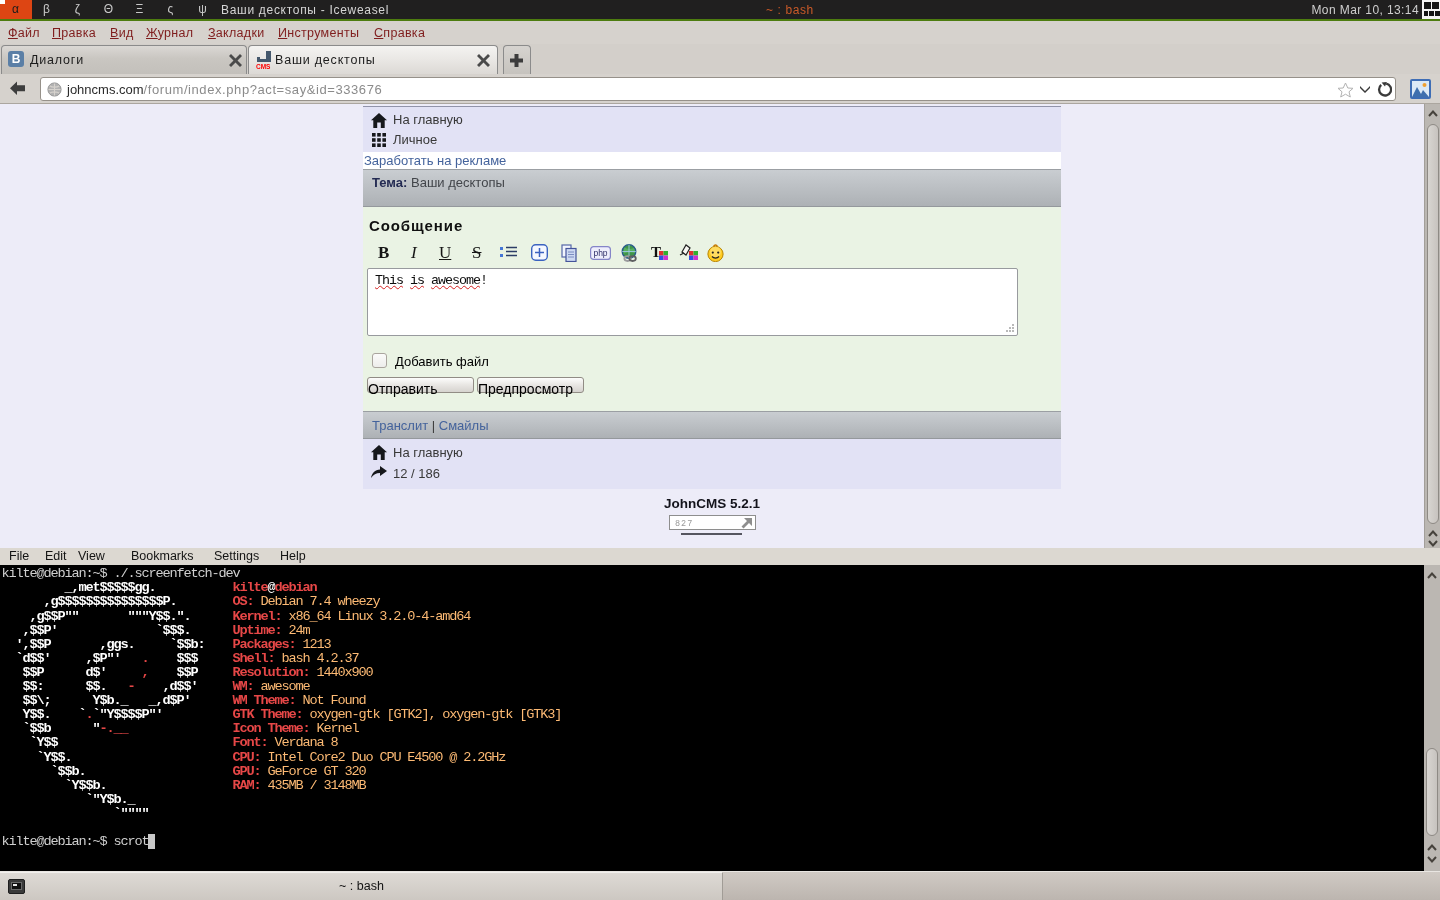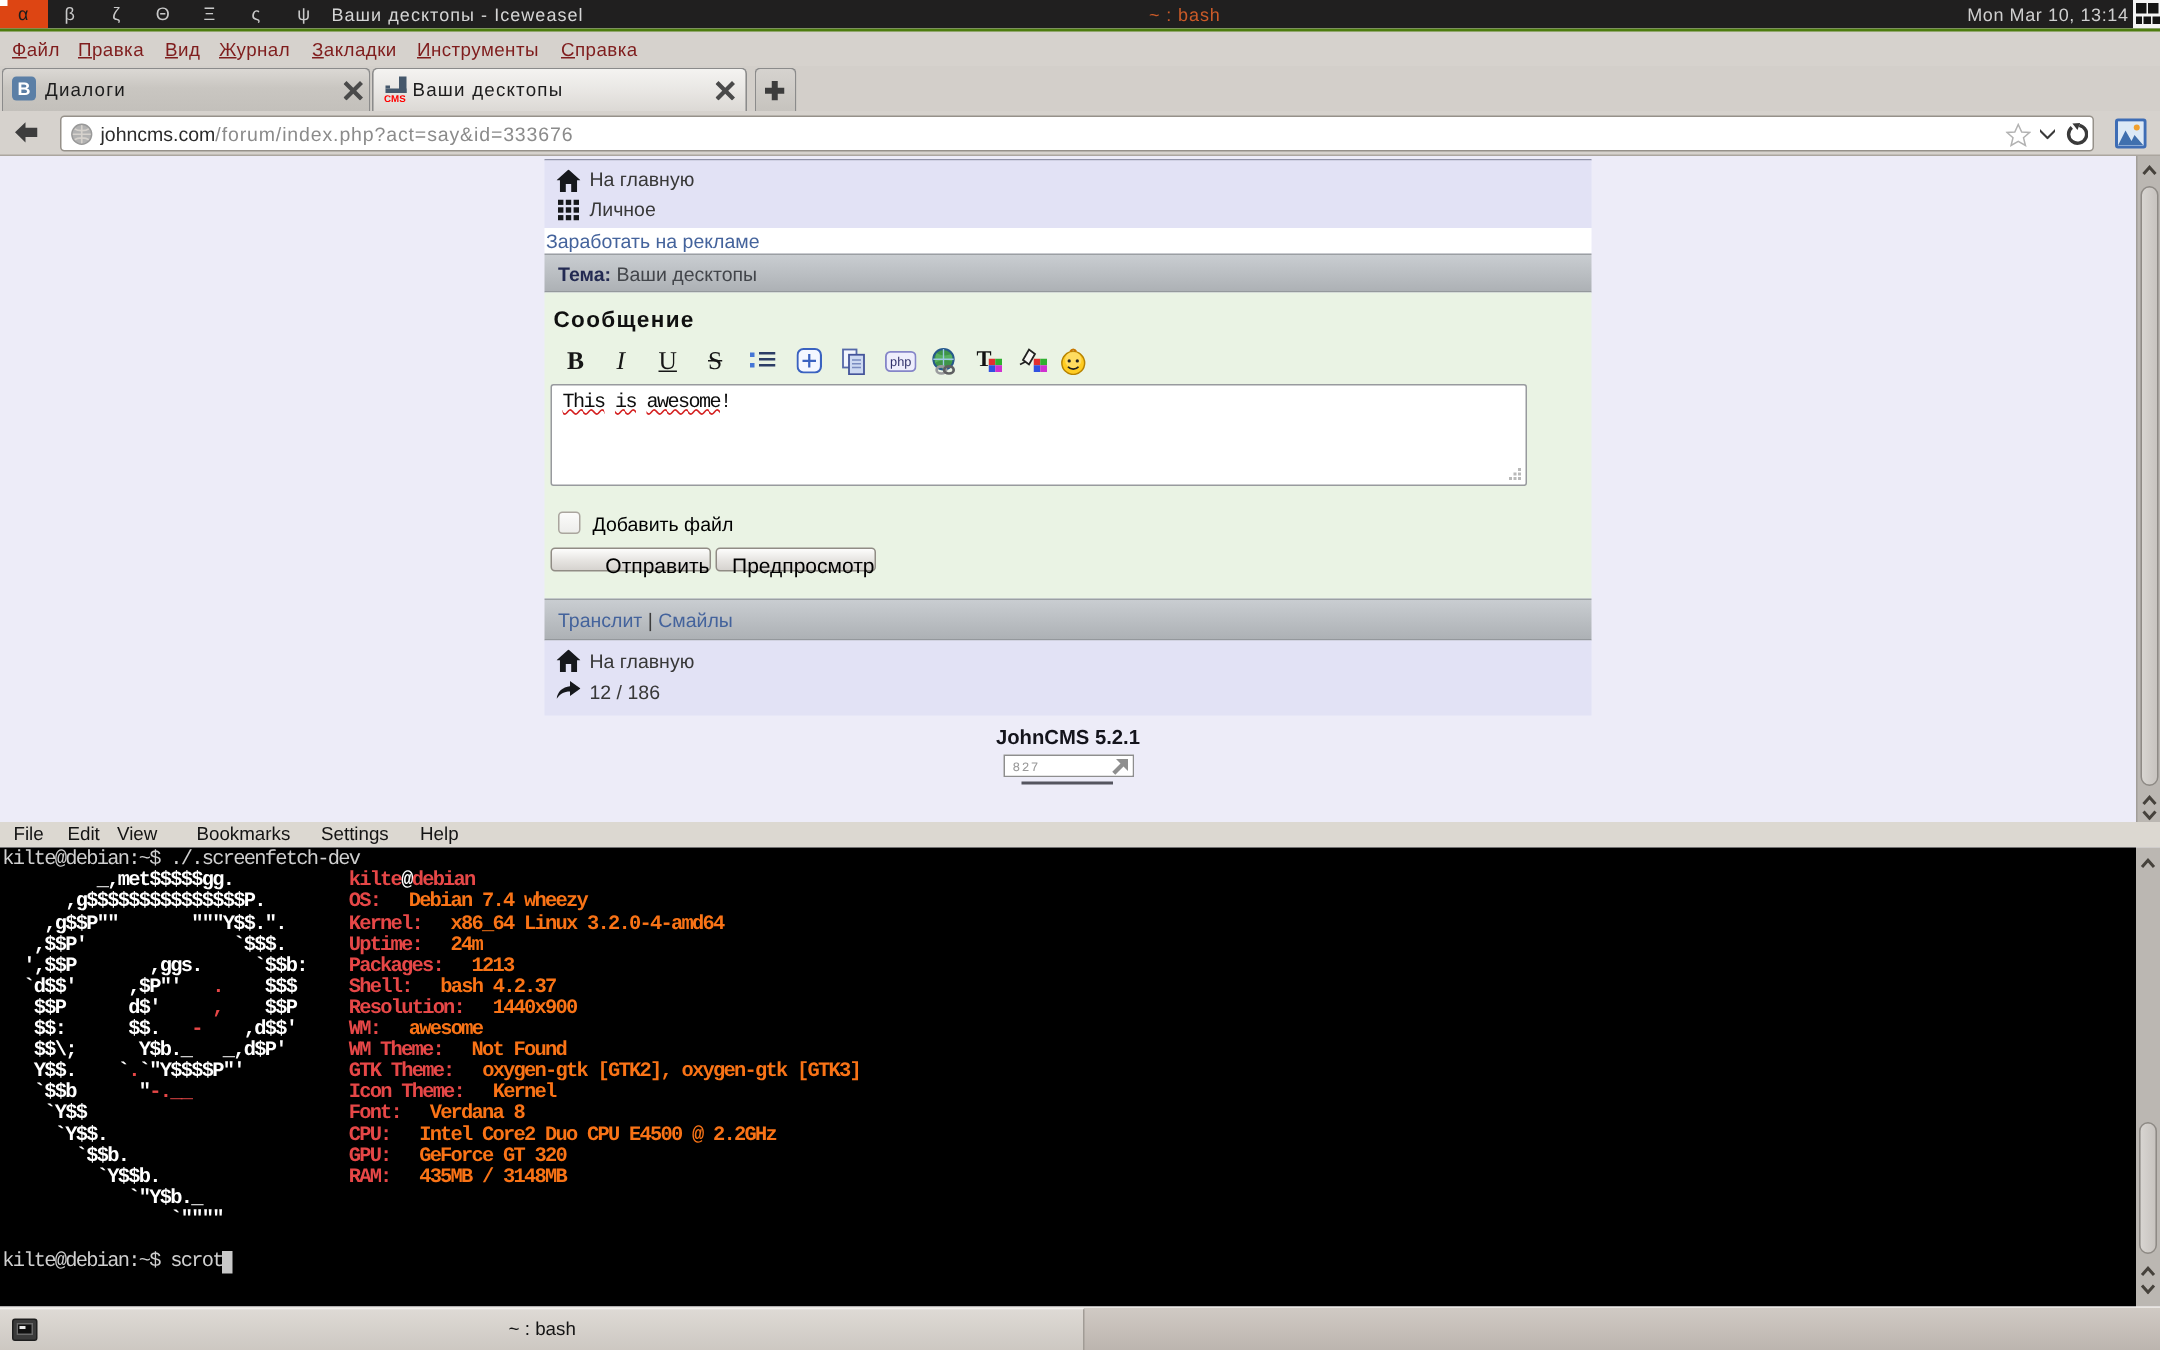--- a/index.html
+++ b/index.html
@@ -18,28 +18,28 @@
 #toolbar{position:absolute;left:0;top:74px;width:1440px;height:30px;background:#d6d2cd;border-bottom:1px solid #aba69f;}
 #urlfield{position:absolute;left:40px;top:3px;width:1356px;height:24px;background:#fff;border:1px solid #96918a;border-radius:3px;}
 #urltext{position:absolute;left:26px;top:4px;font-size:13px;color:#2b2b2b;white-space:nowrap;}
 #content{position:absolute;left:0;top:104px;width:1424px;height:444px;background:#edecf8;overflow:hidden;}
 #jc{position:absolute;left:363px;top:2px;width:698px;font-size:13px;color:#383838;}
 .jrow-lav{background:#e2e2f5;}
 .jrow-white{background:#fff;}
 .graybar{background:linear-gradient(#c9cdd1,#adb1b5);border-top:1px solid #9b9fa3;border-bottom:1px solid #94989c;}
 .jlink{color:#44639c;}
 #greensec{background:#eaf3e4;}
-.gtkbtn{position:absolute;height:16px;background:linear-gradient(#fdfdfc,#e8e6e3 50%,#d6d3cf);border:1px solid #918c85;border-radius:3px;font-size:14px;color:#000;text-align:right;}
+.gtkbtn{position:absolute;height:16px;background:linear-gradient(#fdfdfc,#e8e6e3 50%,#d6d3cf);border:1px solid #918c85;border-radius:3px;font-size:14px;color:#000;text-align:left;}
 #konsmenu{position:absolute;left:0;top:548px;width:1440px;height:17px;background:#dcd8d1;font-size:12.5px;color:#141414;}
 .kitem{position:absolute;top:1px;}
 #term{position:absolute;left:0;top:565px;width:1424px;height:306px;background:#000;}
 #termpre{position:absolute;left:1.5px;top:2.3px;margin:0;font-family:"Liberation Mono",monospace;font-size:13.6px;letter-spacing:-1.16px;line-height:14.1px;color:#cfcfcf;white-space:pre;}
 .tb{font-weight:bold;color:#ffffff;}
 .tr{font-weight:bold;color:#e64747;}
-v{font-weight:bold;color:#f97316;font-style:normal;margin-left:12px;}
+v{font-weight:normal;color:#fdba74;font-style:normal;}
 #cursor{background:#c8c8c8;}
 .sp{text-decoration:underline wavy #d42020 1px;text-underline-offset:1px;}
 #taskbar{position:absolute;left:0;top:871px;width:1440px;height:29px;background:linear-gradient(#d0cac4,#bcb5af);border-top:1px solid #e9e6e2;}
 #taskbtn{position:absolute;left:0;top:0;width:723px;height:29px;background:linear-gradient(#dedad5,#ccc7c1);border-right:1px solid #a19c96;border-top:1px solid #f2f0ed;}
 .scrollcol{position:absolute;width:16px;background:#bbb7b2;border-left:1px solid #a29e99;}
 .sthumb{position:absolute;left:2px;width:12px;background:linear-gradient(90deg,#d8d5d1,#c7c3bf);border:1px solid #8e8a85;border-radius:6px;}
 </style></head>
 <body>
 
 <div id="topbar">
@@ -154,21 +154,21 @@
             <rect x="10.4" y="10.4" width="3.6" height="3.6"></rect>
           </g>
         </svg>
       <div class="abs" style="left:30px;top:24.5px;">Личное</div>
     </div>
 
     <div class="jrow-white" style="height:17px;position:relative;">
       <div class="abs jlink" style="left:1px;top:1px;">Заработать на рекламе</div>
     </div>
 
-    <div class="graybar" style="height:26px;position:relative;">
+    <div class="graybar" style="height:38px;position:relative;">
       <div class="abs" style="left:9px;top:5px;"><b style="color:#232a52;">Тема:</b> <span style="color:#42454a;">Ваши десктопы</span></div>
     </div>
 
     <div id="greensec" style="height:204px;position:relative;">
       <div class="abs" style="left:6px;top:10px;font-size:15px;font-weight:bold;color:#101010;letter-spacing:0.9px;">Сообщение</div>
       <div id="bbicons" style="position:absolute;left:0;top:36px;width:698px;height:20px;font-family:'Liberation Serif',serif;">
         <div class="abs" style="left:15px;top:0px;font-size:17px;font-weight:bold;color:#161616;">B</div>
         <div class="abs" style="left:48px;top:0px;font-size:17px;font-style:italic;color:#161616;">I</div>
         <div class="abs" style="left:76px;top:0px;font-size:17px;color:#161616;text-decoration:underline;">U</div>
         <div class="abs" style="left:109px;top:0px;font-size:17px;color:#161616;text-decoration:line-through;">S</div>

